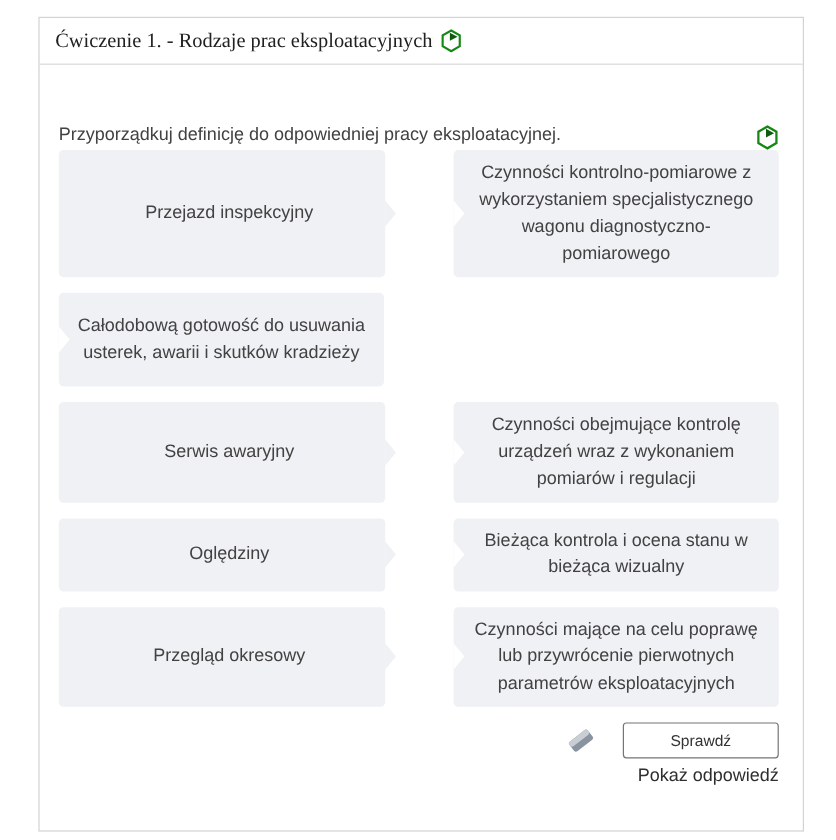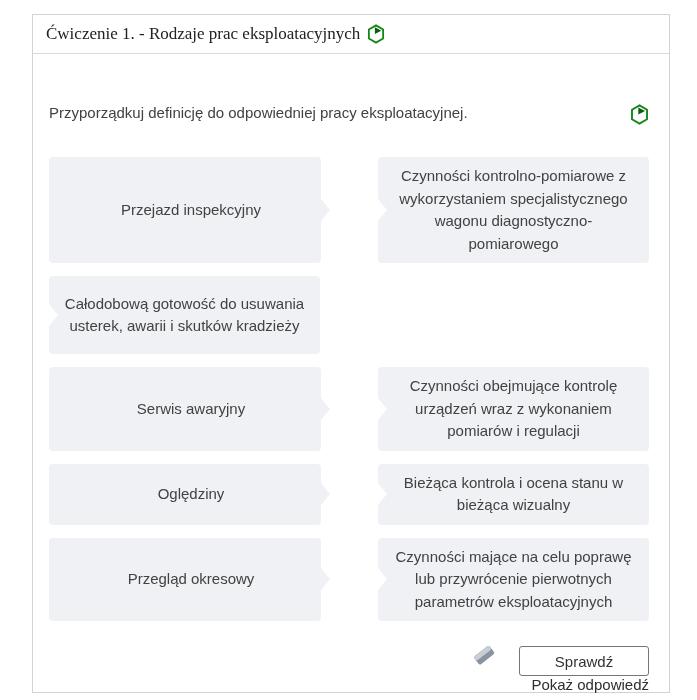--- a/index.html
+++ b/index.html
@@ -34,21 +34,20 @@
     padding:0 13px;
     border-bottom:1px solid var(--divider);
     font-family:"Liberation Serif", serif;
     font-size:17px;color:var(--title-text);
   }
   .card-body{
     padding:50px 20px 0 16px;
   }
   .instruction-row{
     display:flex;justify-content:space-between;align-items:flex-start;
-    margin-bottom:32px;
     font-size:15px;color:var(--text);
   }
   .hex-icon svg{display:block;}
   .hex-icon .hex-outline{fill:none;stroke:var(--icon-green);stroke-width:2.4;}
   .hex-icon .hex-flag{fill:var(--icon-green-dark);}
   .rows{display:block;}
   .row{
     display:flex;align-items:stretch;
     margin-bottom:13px;
   }
@@ -98,26 +97,25 @@
   .eraser-btn{background:none;border:none;cursor:pointer;padding:0;line-height:0;}
   .eraser-btn svg{display:block;}
   .eraser-body-shape{fill:var(--eraser-dark);}
   .eraser-top-shape{fill:var(--eraser-light);}
   .check-btn{
     width:130px;height:30px;
     background:#fff;
     border:1px solid var(--button-border);
     border-radius:3px;
     font-family:"Liberation Sans", sans-serif;
-    font-size:15px;color:#333;
-    cursor:pointer;
-    margin-top:12px;
+    font-size:13px;color:#333;
+    cursor:pointer;
   }
   .show-answer{
-    margin-top:0;
+    margin-top:6px;
     text-align:right;
     font-size:15px;color:#2e2e2e;
     cursor:pointer;
   }
 </style>
 </head>
 <body>
 
 <div class="card">
 

